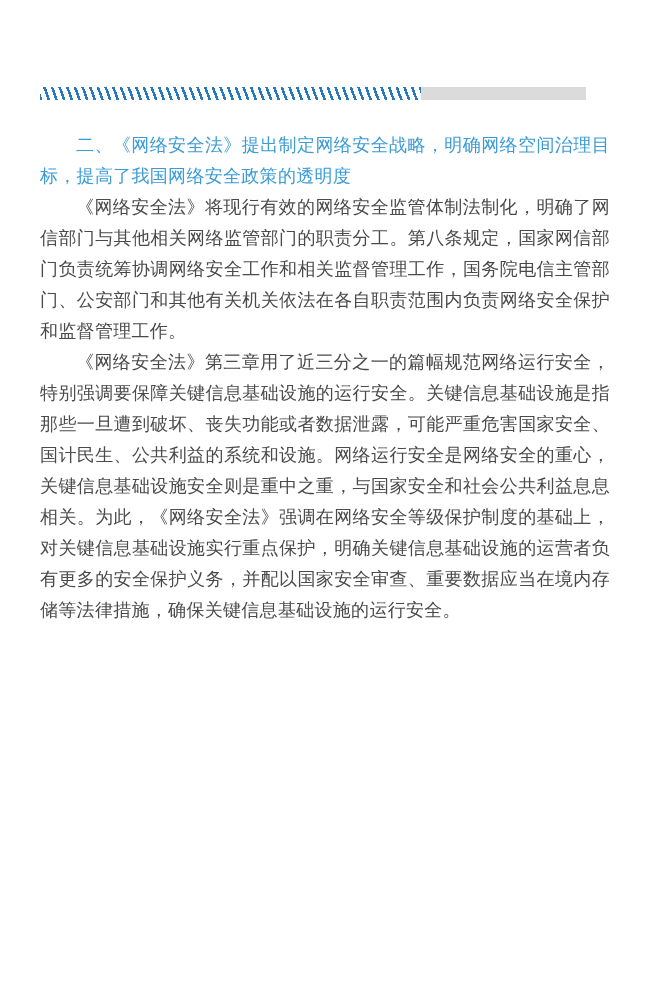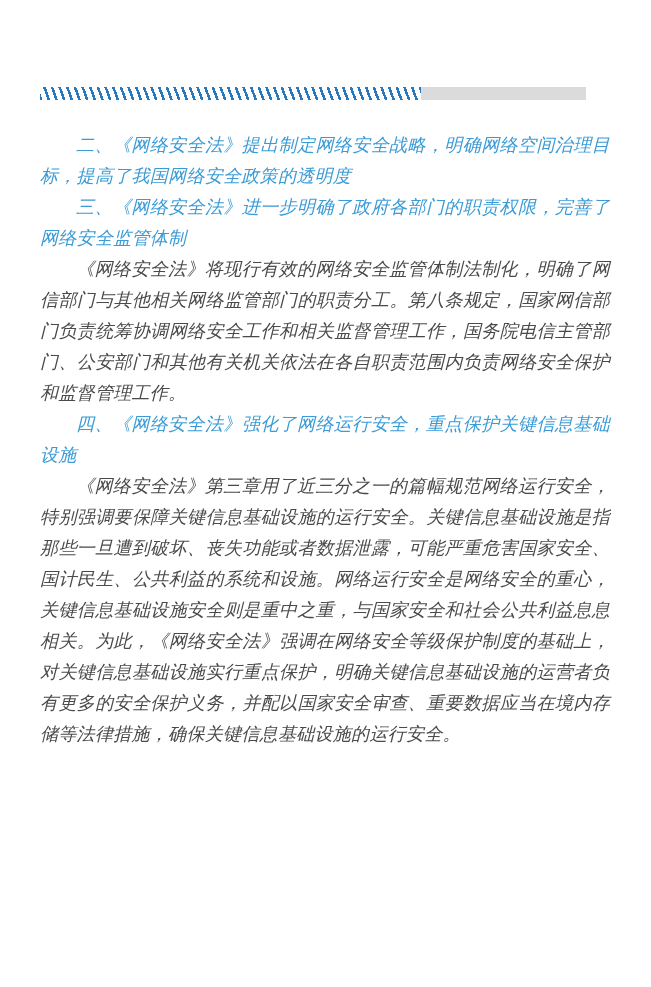--- a/index.html
+++ b/index.html
@@ -7,21 +7,20 @@
     padding: 0;
     background: #ffffff;
   }
   .page {
     position: relative;
     width: 651px;
     height: 784px;
     background: #ffffff;
     overflow: hidden;
     font-family: "Liberation Sans", sans-serif;
-    font-style: italic;
   }
   .header-band {
     position: absolute;
     top: 87px;
     left: 40px;
     height: 13px;
     width: 546px;
     display: flex;
   }
   .stripes {
@@ -73,21 +72,19 @@
 
 <div class="page">
 
   <div class="header-band">
     <div class="stripes"></div>
     <div class="graybar"></div>
   </div>
 
   <div class="content">
     <p class="heading">二、《网络安全法》提出制定网络安全战略，明确网络空间治理目标，提高了我国网络安全政策的透明度</p>
-    <p class="heading">三、《网络安全法》进一步明确了政府各部门的职责权限，完善了网络安全监管体制</p>
     <p class="para">《网络安全法》将现行有效的网络安全监管体制法制化，明确了网信部门与其他相关网络监管部门的职责分工。第八条规定，国家网信部门负责统筹协调网络安全工作和相关监督管理工作，国务院电信主管部门、公安部门和其他有关机关依法在各自职责范围内负责网络安全保护和监督管理工作。</p>
-    <p class="heading">四、《网络安全法》强化了网络运行安全，重点保护关键信息基础设施</p>
     <p class="para">《网络安全法》第三章用了近三分之一的篇幅规范网络运行安全，特别强调要保障关键信息基础设施的运行安全。关键信息基础设施是指那些一旦遭到破坏、丧失功能或者数据泄露，可能严重危害国家安全、国计民生、公共利益的系统和设施。网络运行安全是网络安全的重心，关键信息基础设施安全则是重中之重，与国家安全和社会公共利益息息相关。为此，《网络安全法》强调在网络安全等级保护制度的基础上，对关键信息基础设施实行重点保护，明确关键信息基础设施的运营者负有更多的安全保护义务，并配以国家安全审查、重要数据应当在境内存储等法律措施，确保关键信息基础设施的运行安全。</p>
   </div>
 
   <div class="pagenum">2</div>
 
 </div>
 
 </body></html>

